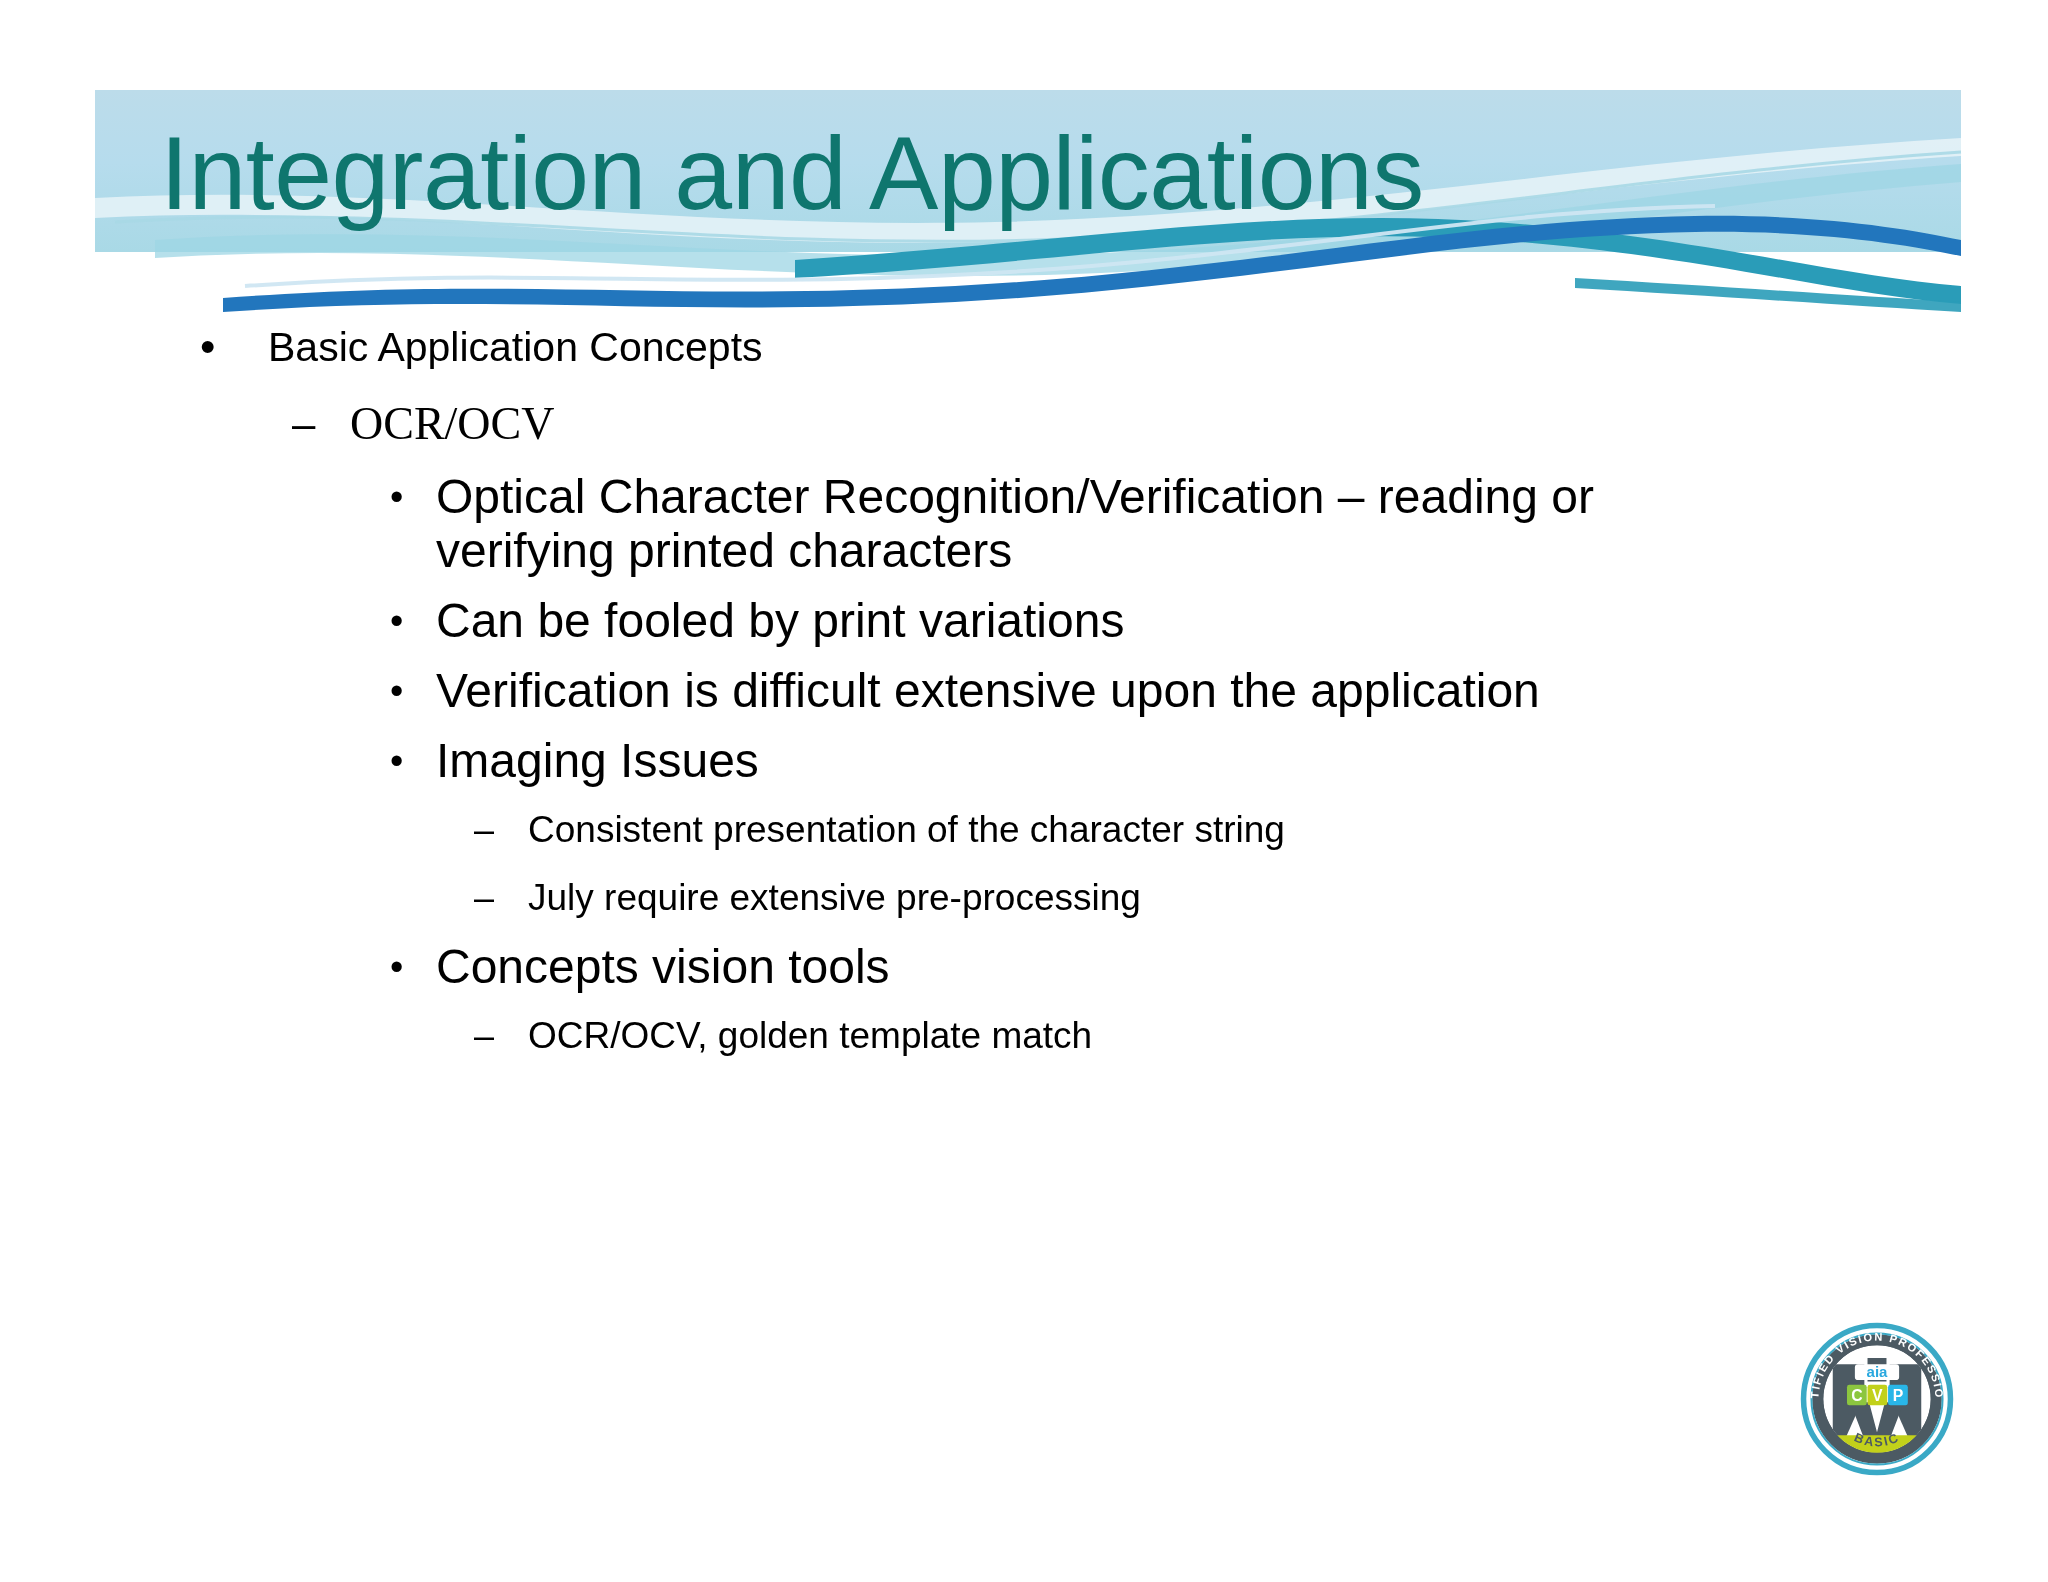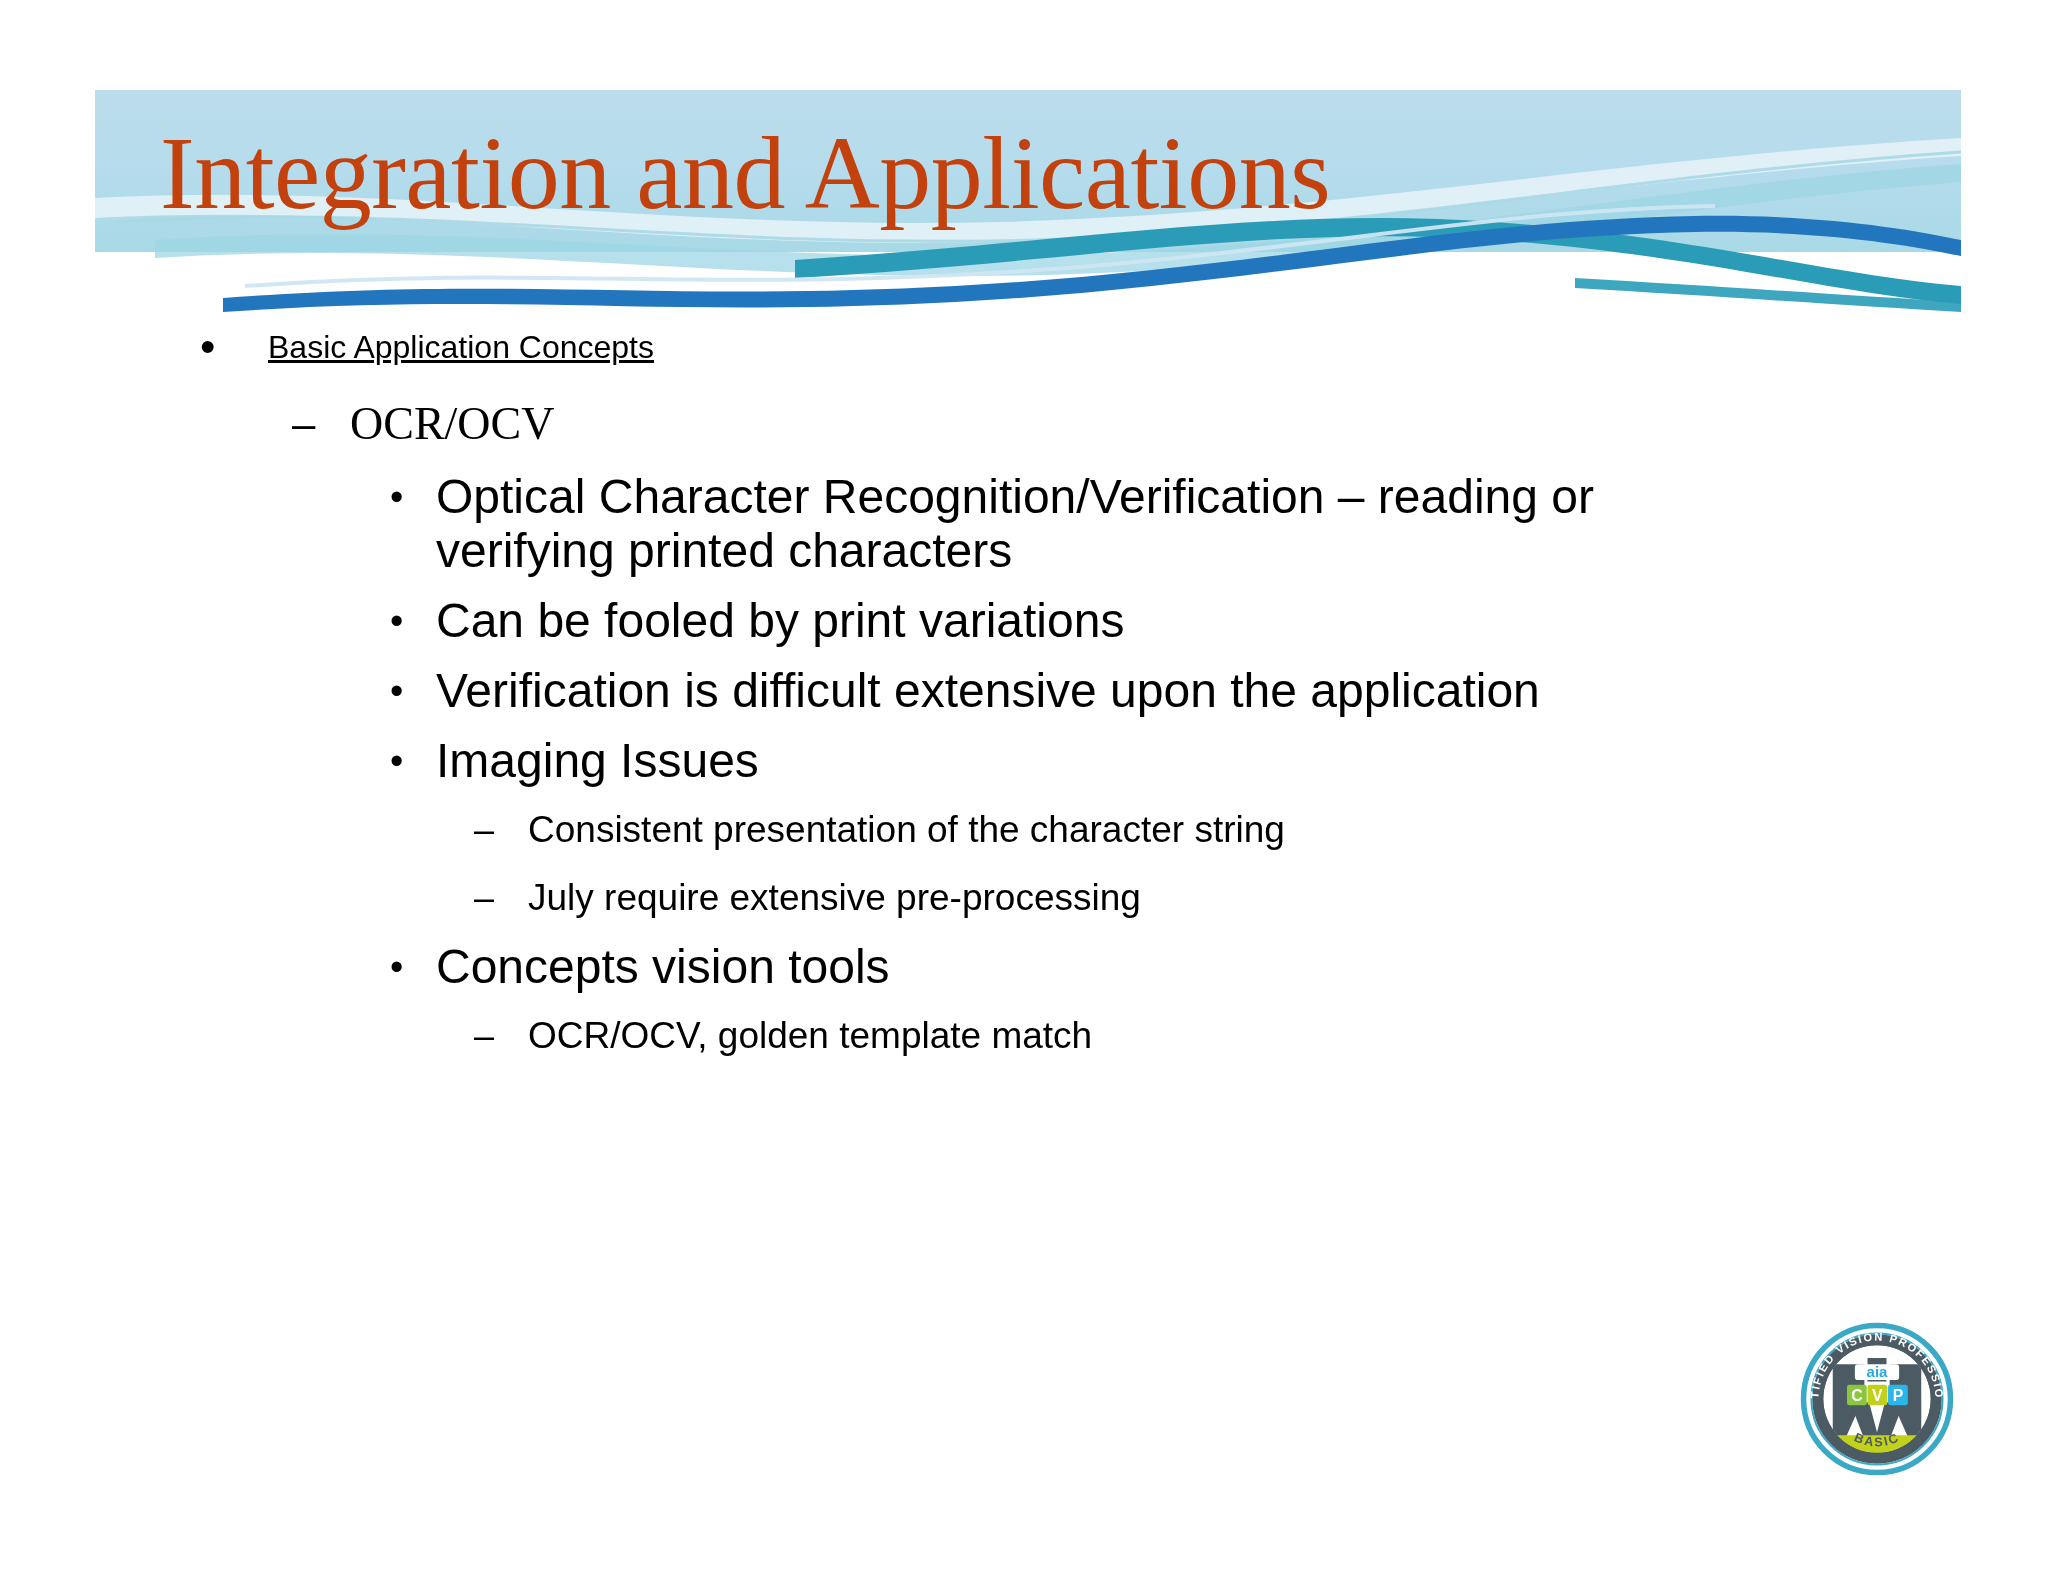--- a/index.html
+++ b/index.html
@@ -52,23 +52,23 @@
   #title-text {
     position: absolute;
     left: 65px;
     top: 8px;
     width: 1760px;
     height: 150px;
     line-height: 150px;
     font-size: 104px;
     font-weight: 400;
     letter-spacing: -0.5px;
-    color: #c2410c;
+    color: #0f766e;
     white-space: nowrap;
-    font-family: Liberation Serif, serif;
+    font-family: Liberation Sans, sans-serif;
   }
 
   
   #body {
     position: absolute;
     left: 0;
     top: 318px;
     width: 2048px;
   }
   .bullet-row {
@@ -85,21 +85,21 @@
   }
   .btext {
     flex: 1 1 auto;
     color: #000000;
     font-family: "Liberation Sans", "DejaVu Sans", sans-serif;
   }
 
   
   .lvl1 { padding-left: 200px; margin-bottom: 20px; }
   .lvl1 .marker { width: 68px; font-size: 44px; line-height: 58px; }
-  .lvl1 .btext  { font-size: 32px; line-height: 58px; max-width: 1500px; text-decoration: underline; }
+  .lvl1 .btext  { font-size: 41px; line-height: 58px; max-width: 1500px; }
 
   
   .lvl2 { padding-left: 292px; margin-bottom: 18px; }
   .lvl2 .marker { width: 58px; font-size: 42px; line-height: 56px; }
   .lvl2 .btext  { font-size: 46px; line-height: 56px; max-width: 1450px; font-family: Liberation Serif, serif; }
 
   
   .lvl3 { padding-left: 390px; margin-bottom: 16px; }
   .lvl3 .marker { width: 46px; font-size: 38px; line-height: 54px; }
   .lvl3 .btext  { font-size: 48px; line-height: 54px; max-width: 1300px; }

